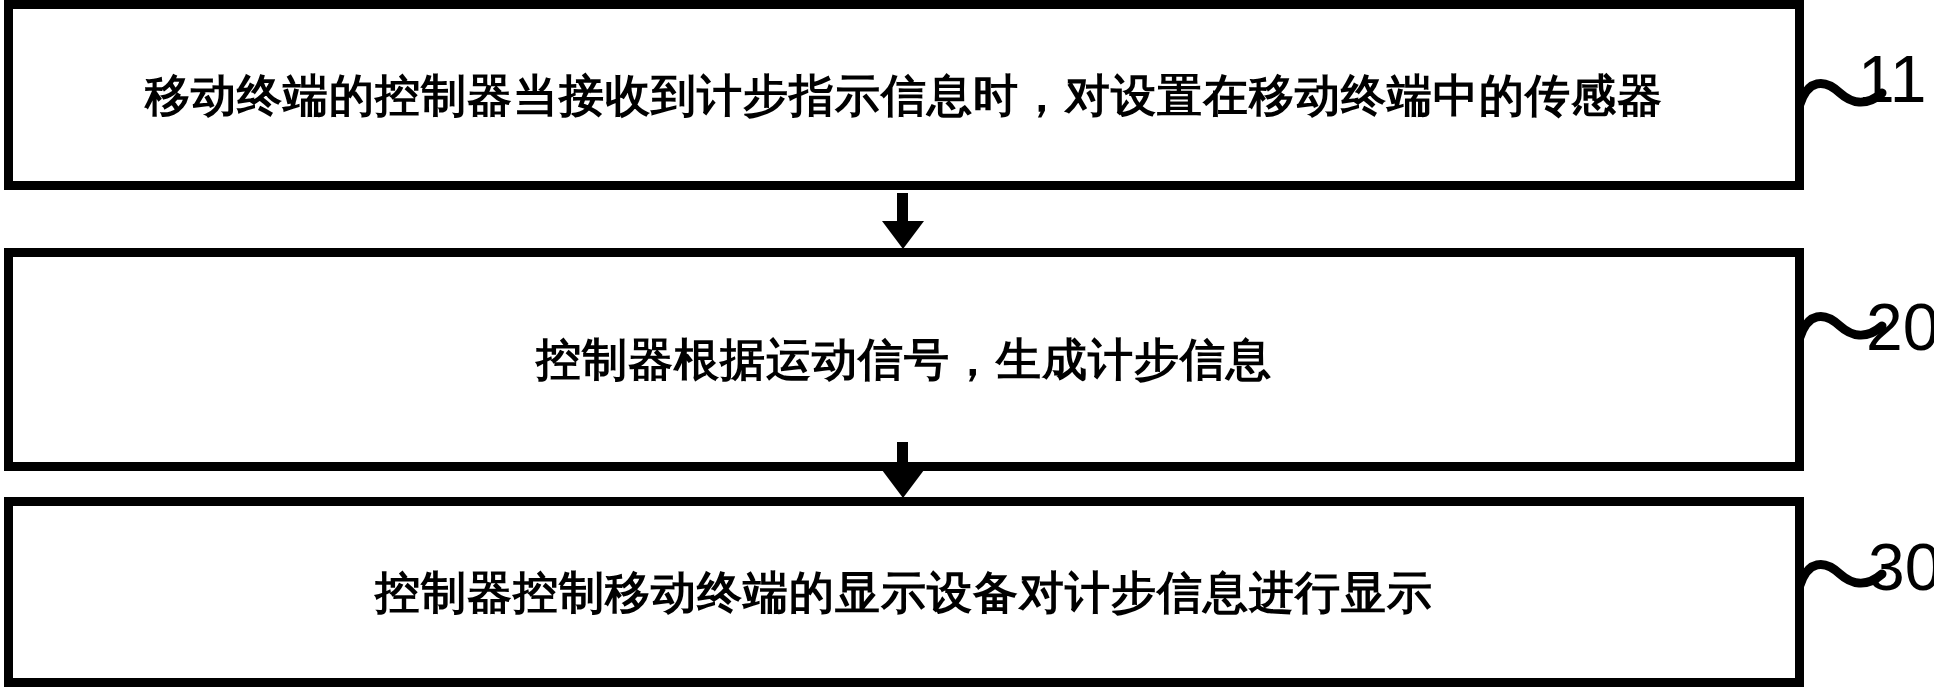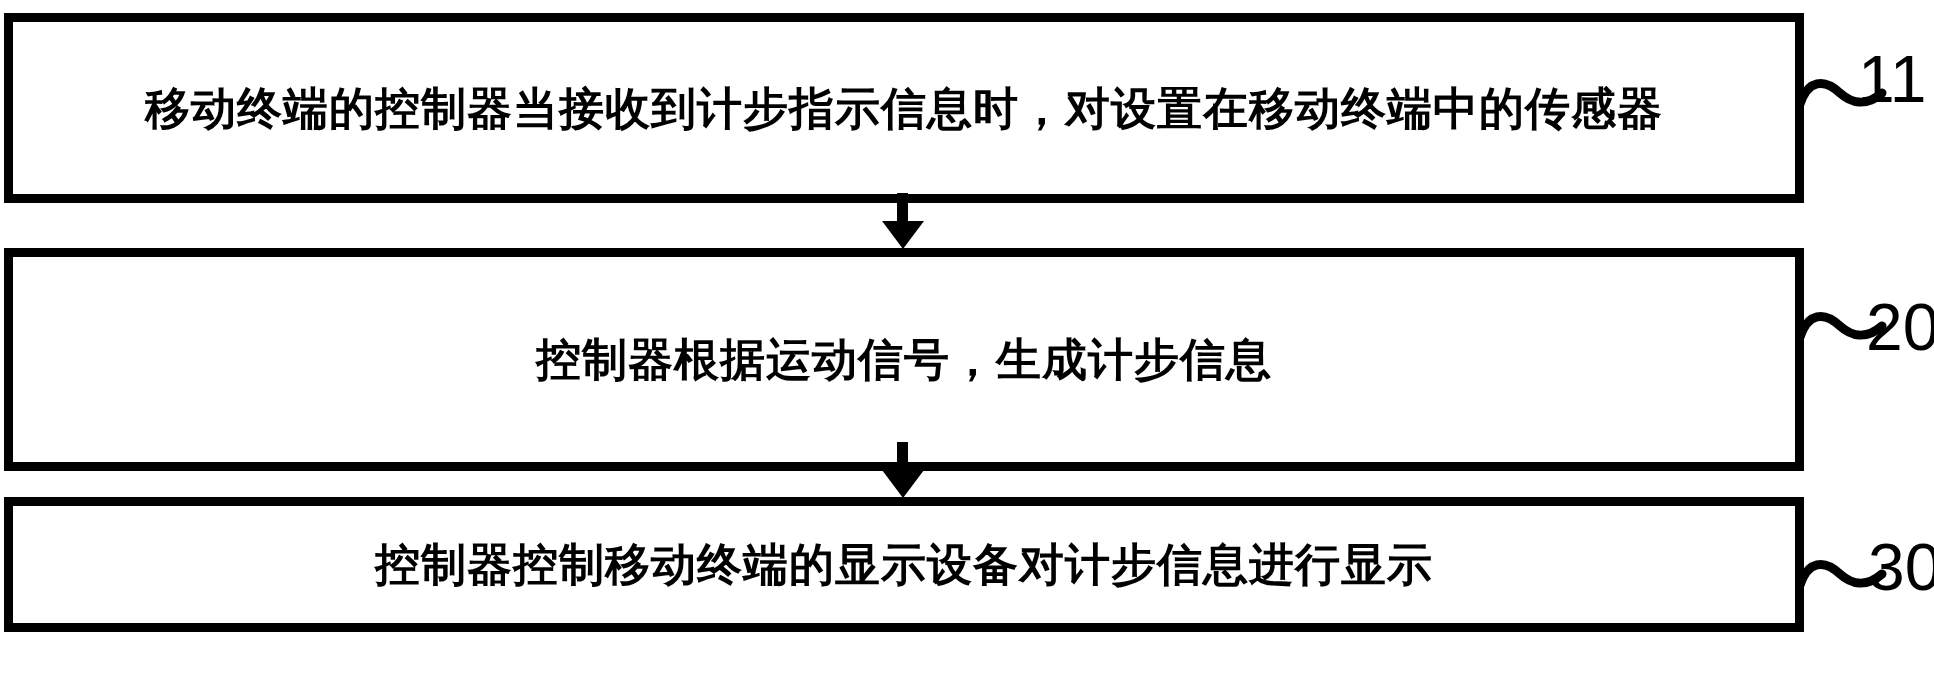--- a/index.html
+++ b/index.html
@@ -28,23 +28,23 @@
     justify-content: center;
     align-items: center;
     text-align: center;
   }
   .box-text {
     font-size: 45px;
     font-weight: 700;
     line-height: 67px;
     letter-spacing: 1px;
   }
-  .box1 { top: 13px;   height: 190px; }
+  .box1 { top: 0;   height: 190px; }
   .box2 { top: 248px; height: 223px; }
-  .box3 { top: 497px; height: 135px; }
+  .box3 { top: 497px; height: 190px; }
 
   .arrow-shaft {
     position: absolute;
     width: 11px;
     background: #000000;
   }
   .arrow-head {
     position: absolute;
     width: 0;
     height: 0;

